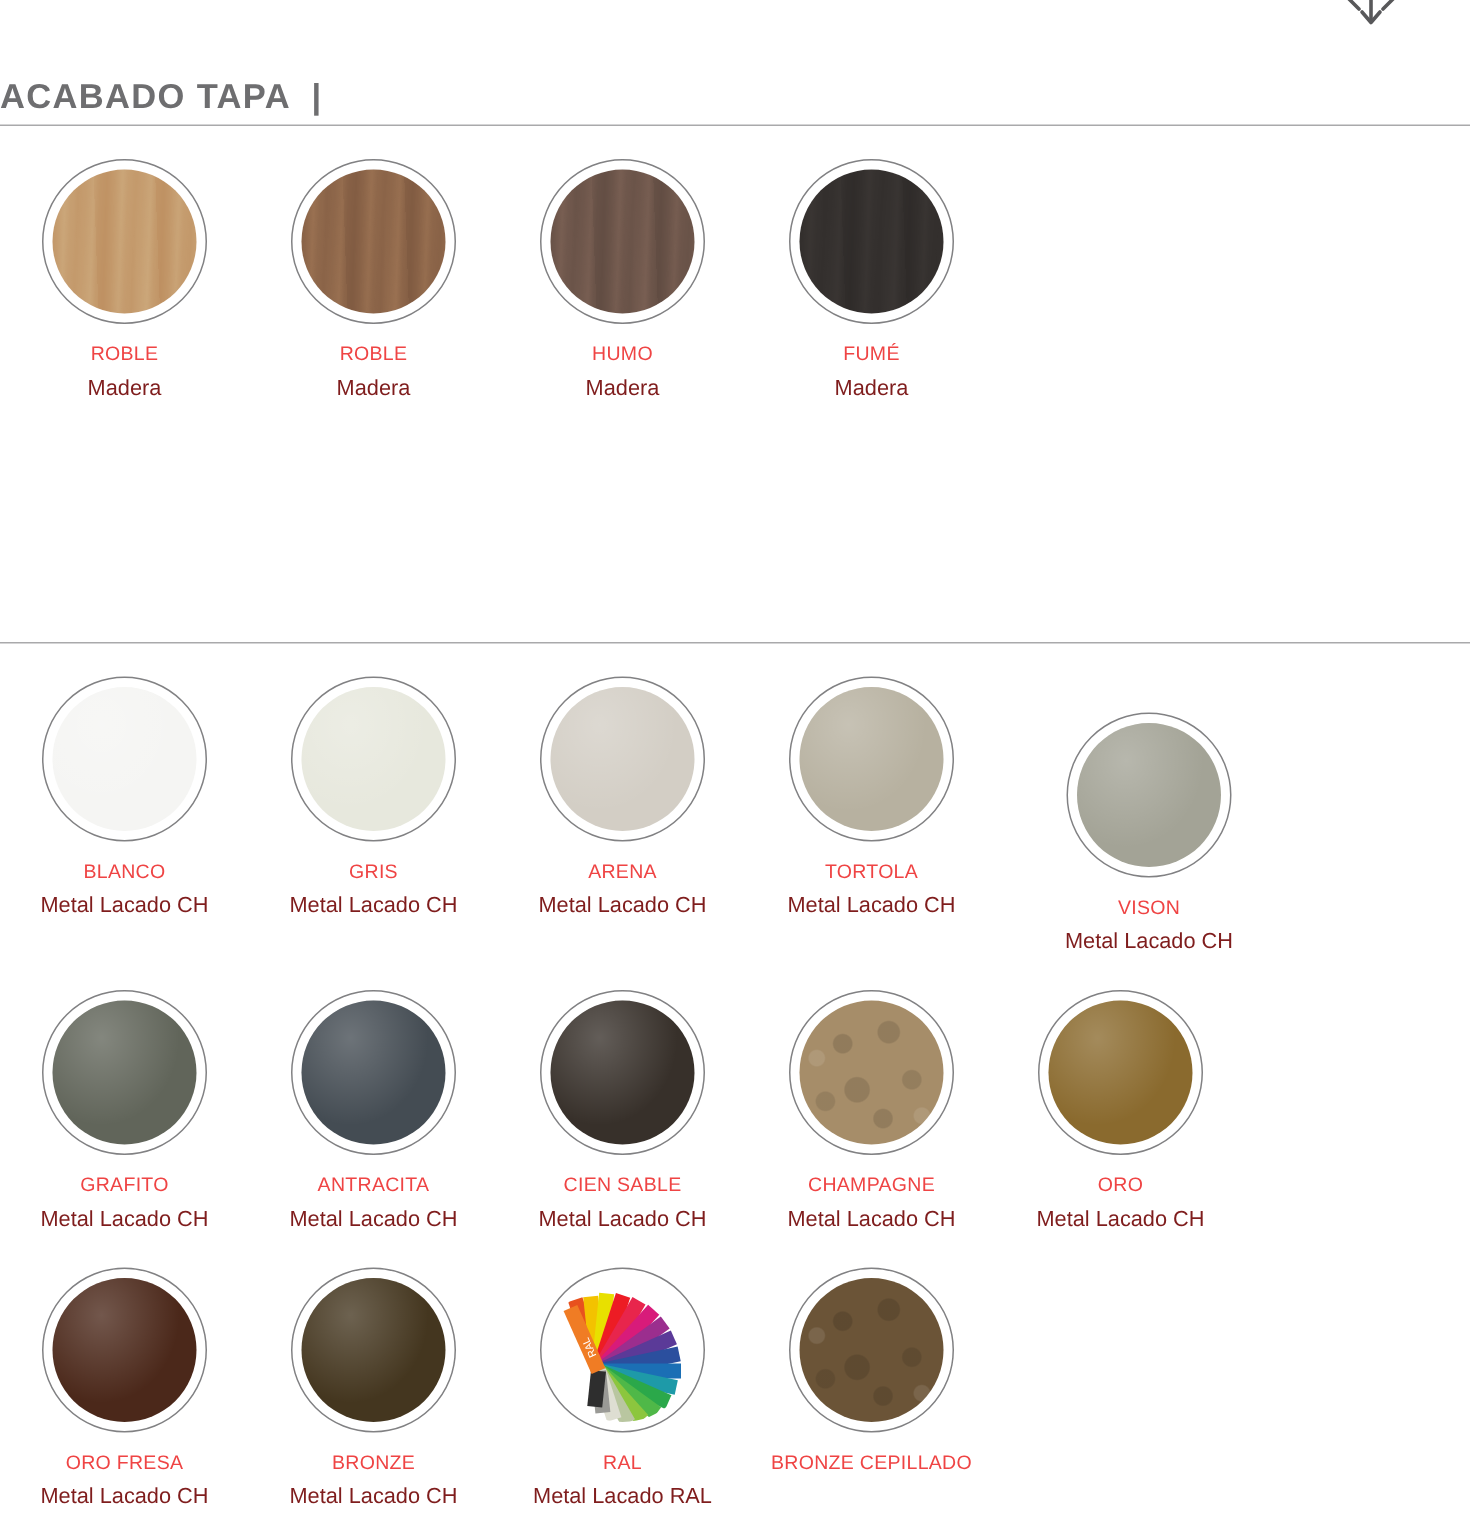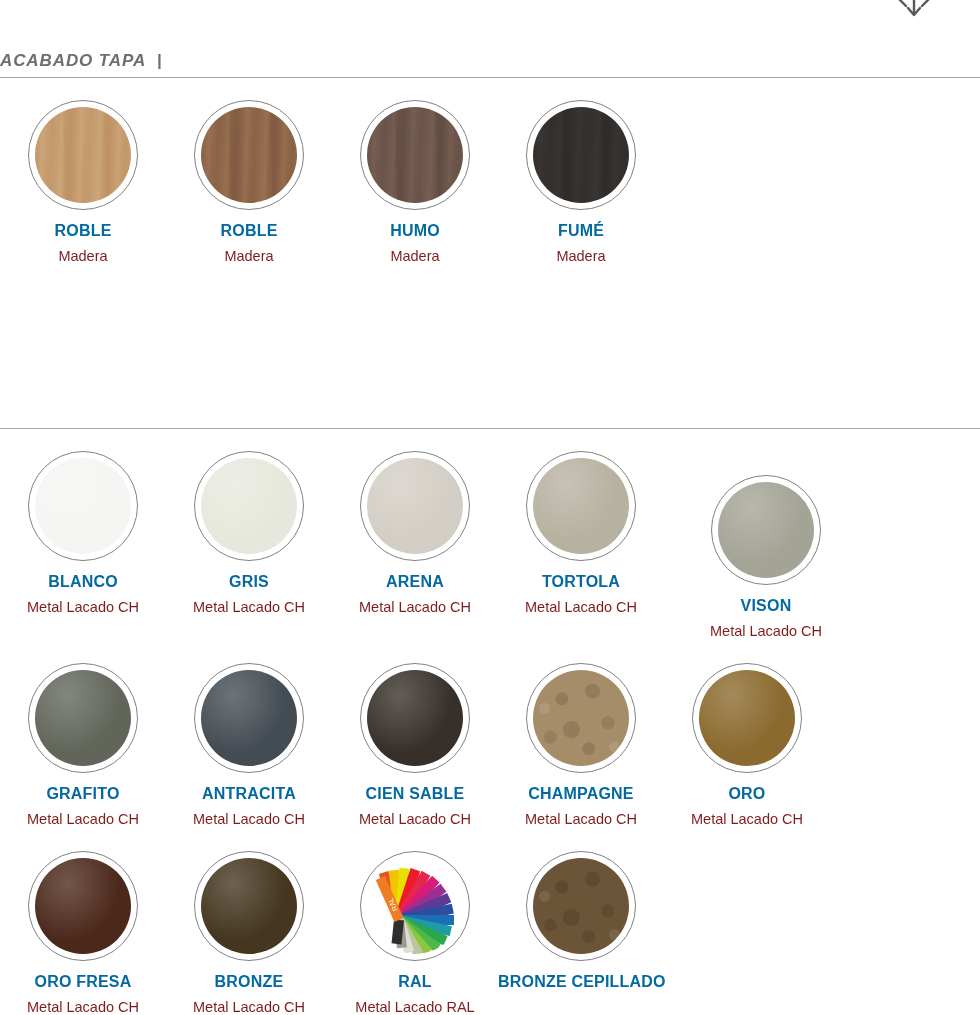--- a/index.html
+++ b/index.html
@@ -30,27 +30,26 @@
   .top-icon svg { display: block; width: 60px; height: 34px; }
 
   
   .section { padding: 0 0 0 0; }
 
   .section-head {
     padding: 0 0 6px 0;
     margin: 0 0 0 0;
   }
   .section-title {
-    font-size: 17px;
+    font-size: 23px;
     font-weight: bold;
     letter-spacing: 0.9px;
     color: #6e6e70;
     line-height: 1.1;
     white-space: pre;
-    font-style: italic;
   }
   .section-rule {
     height: 1px;
     background: #a9a9ab;
     width: 100%;
   }
 
   
   .swatch-grid {
     display: flex;
@@ -76,24 +75,24 @@
   }
   .swatch-disc {
     width: 96px;
     height: 96px;
     border-radius: 50%;
     position: relative;
     overflow: hidden;
   }
   .swatch-name {
     margin-top: 12px;
-    font-size: 16px;
-    font-weight: bold;
+    font-size: 13px;
+    font-weight: normal;
     letter-spacing: 0.2px;
-    color: #0369a1;
+    color: #ef4444;
     white-space: nowrap;
   }
   .swatch-sub {
     margin-top: 8px;
     font-size: 14.5px;
     font-weight: normal;
     color: #7f1d1d;
     white-space: nowrap;
   }
 

